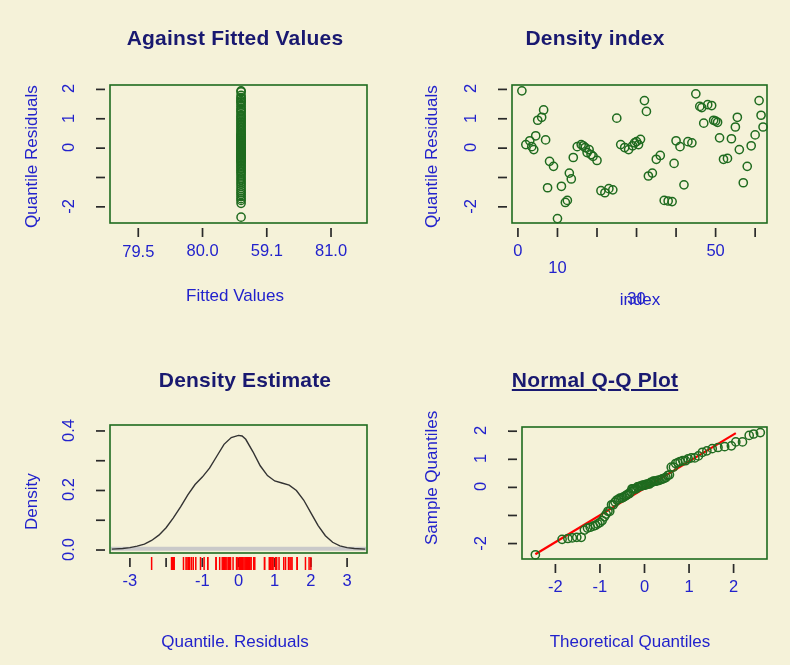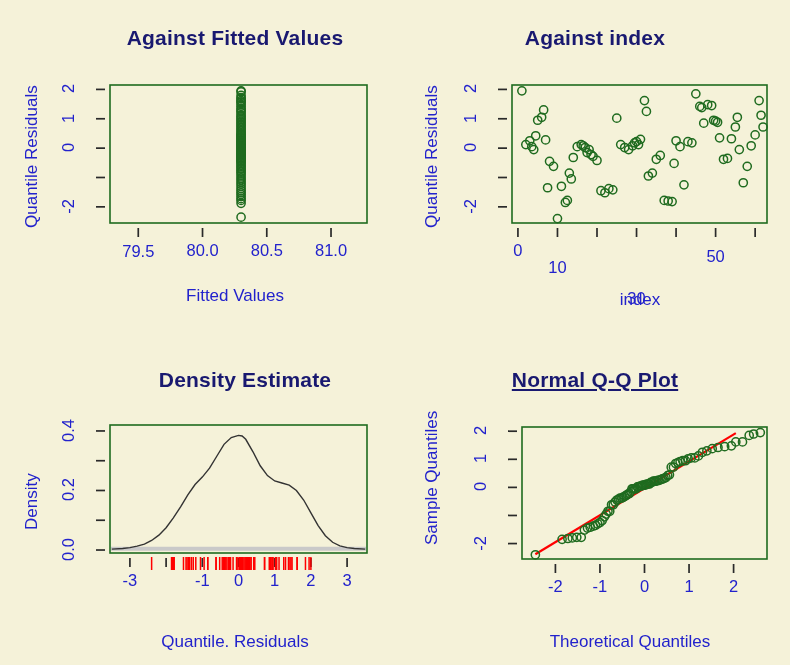--- a/index.html
+++ b/index.html
@@ -176,21 +176,21 @@
         <circle cx="241.06999999999948" cy="194.5191489361702" r="4.1" fill="none" stroke="#1f6b1f" stroke-width="1.5"></circle>
         <circle cx="241.06999999999948" cy="196.5744680851064" r="4.1" fill="none" stroke="#1f6b1f" stroke-width="1.5"></circle>
         <circle cx="241.06999999999948" cy="198.62978723404257" r="4.1" fill="none" stroke="#1f6b1f" stroke-width="1.5"></circle>
         <circle cx="241.06999999999948" cy="200.39148936170213" r="4.1" fill="none" stroke="#1f6b1f" stroke-width="1.5"></circle>
         <circle cx="241.06999999999948" cy="203.32765957446807" r="4.1" fill="none" stroke="#1f6b1f" stroke-width="1.5"></circle>
         <circle cx="241.06999999999948" cy="217.12765957446808" r="4.1" fill="none" stroke="#1f6b1f" stroke-width="1.5"></circle>
       </svg>
   </div>
 
   <div class="panel">
-    <div class="panel-title" style="left:400px; top:26px; width:390px;">Against  index</div>
+    <div class="panel-title" style="left:400px; top:26px; width:390px;">Density  index</div>
     <div class="ylab" style="left:422px; top:228px;">Quantile Residuals</div>
     <div class="xlab" style="left:460px; top:290px; width:360px;">index</div>
     <svg class="layer" id="svg-p2" width="790" height="665">
         <rect x="512" y="85" width="255" height="138" fill="none" stroke="#1f6b1f" stroke-width="1.6"></rect>
         <line x1="517.9302325581396" y1="228" x2="517.9302325581396" y2="237" stroke="#2a2a2a" stroke-width="1.7"></line>
         <line x1="557.4651162790698" y1="228" x2="557.4651162790698" y2="237" stroke="#2a2a2a" stroke-width="1.7"></line>
         <line x1="597" y1="228" x2="597" y2="237" stroke="#2a2a2a" stroke-width="1.7"></line>
         <line x1="636.5348837209302" y1="228" x2="636.5348837209302" y2="237" stroke="#2a2a2a" stroke-width="1.7"></line>
         <line x1="676.0697674418604" y1="228" x2="676.0697674418604" y2="237" stroke="#2a2a2a" stroke-width="1.7"></line>
         <line x1="715.6046511627907" y1="228" x2="715.6046511627907" y2="237" stroke="#2a2a2a" stroke-width="1.7"></line>
@@ -482,30 +482,30 @@
         <circle cx="742.5" cy="441.88510638297873" r="4.1" fill="none" stroke="#1f6b1f" stroke-width="1.5"></circle>
         <circle cx="749.1818181818182" cy="435.42553191489355" r="4.1" fill="none" stroke="#1f6b1f" stroke-width="1.5"></circle>
         <circle cx="753.6363636363636" cy="434.02127659574467" r="4.1" fill="none" stroke="#1f6b1f" stroke-width="1.5"></circle>
         <circle cx="760.3181818181818" cy="432.6170212765957" r="4.1" fill="none" stroke="#1f6b1f" stroke-width="1.5"></circle>
       </svg>
   </div>
 
 
 <div class="xticklabel" style="left: 108.27px; top: 242px; width: 60px;">79.5</div>
     <div class="xticklabel" style="left: 172.52px; top: 241px; width: 60px;">80.0</div>
-    <div class="xticklabel" style="left: 236.77px; top: 241px; width: 60px;">80.5</div>
+    <div class="xticklabel" style="left: 236.77px; top: 241px; width: 60px;">59.1</div>
     <div class="xticklabel" style="left: 301.02px; top: 241px; width: 60px;">81.0</div>
     <div class="yticklabel" style="left: 48px; top: 196.851px; width: 40px;">-2</div>
     <div class="yticklabel" style="left: 48px; top: 138.128px; width: 40px;">0</div>
     <div class="yticklabel" style="left: 48px; top: 108.766px; width: 40px;">1</div>
     <div class="yticklabel" style="left: 48px; top: 79.4043px; width: 40px;">2</div>
     <div class="xticklabel" style="left: 487.93px; top: 241px; width: 60px;">0</div>
     <div class="xticklabel" style="left: 527.465px; top: 258px; width: 60px;">10</div>
     <div class="xticklabel" style="left: 606.535px; top: 241px; width: 60px; margin-top: 48px;">30</div>
-    <div class="xticklabel" style="left: 685.605px; top: 247px; width: 60px; text-align: center;">50</div>
+    <div class="xticklabel" style="left: 685.605px; top: 241px; width: 60px; text-align: center;">50</div>
     <div class="yticklabel" style="left: 450px; top: 196.851px; width: 40px;">-2</div>
     <div class="yticklabel" style="left: 450px; top: 138.128px; width: 40px;">0</div>
     <div class="yticklabel" style="left: 450px; top: 108.766px; width: 40px;">1</div>
     <div class="yticklabel" style="left: 450px; top: 79.4043px; width: 40px;">2</div>
     <div class="xticklabel" style="left: 99.9085px; top: 571px; width: 60px;">-3</div>
     <div class="xticklabel" style="left: 172.303px; top: 571px; width: 60px;">-1</div>
     <div class="xticklabel" style="left: 208.5px; top: 571px; width: 60px;">0</div>
     <div class="xticklabel" style="left: 244.697px; top: 571px; width: 60px;">1</div>
     <div class="xticklabel" style="left: 280.894px; top: 571px; width: 60px;">2</div>
     <div class="xticklabel" style="left: 317.092px; top: 571px; width: 60px;">3</div>

